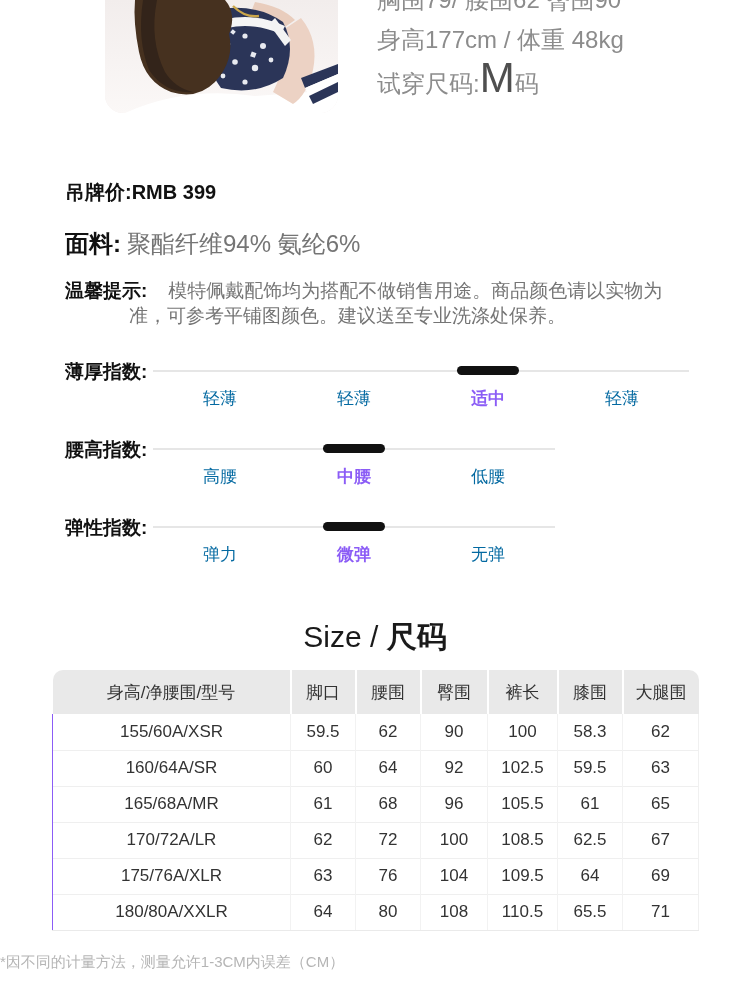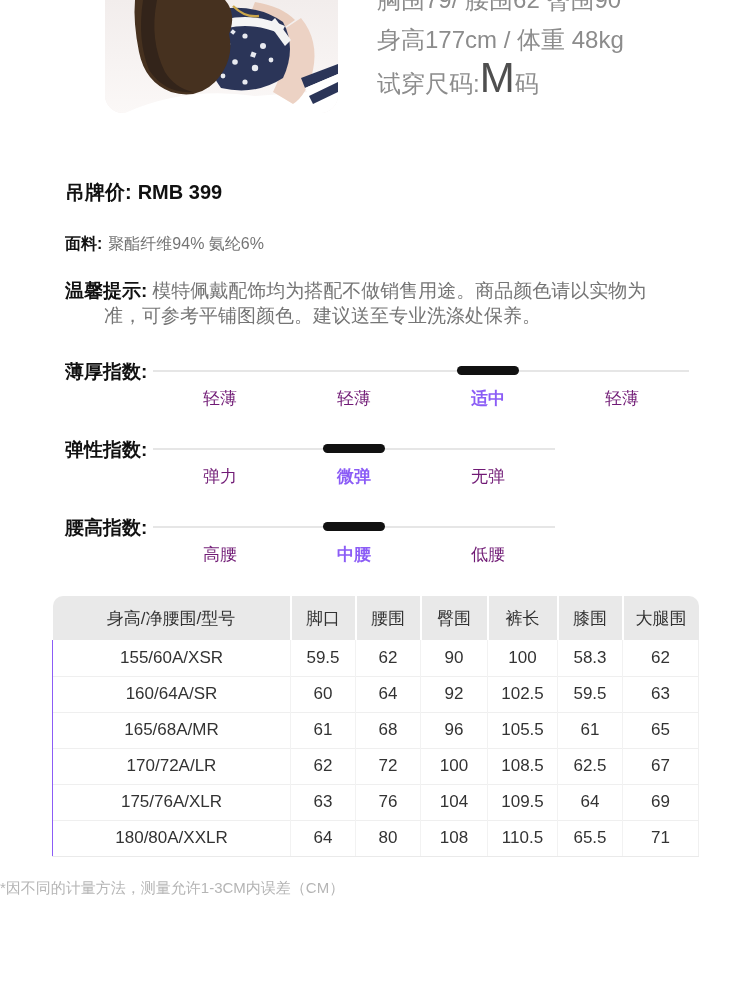--- a/index.html
+++ b/index.html
@@ -18,37 +18,37 @@
   }
   .model-info { position:absolute; left:377px; top:0; }
   .m-line { position:absolute; white-space:nowrap; font-size:24px; line-height:1; color:#8c8c8c; }
   .m-line.cut  { top:-12px; }
   .m-line.mid  { top:28px; }
   .m-line.fit  { top:57px; }
   .m-line.fit .big-m { font-size:42px; color:#4f4f4f; line-height:1; }
   
   .details { padding-left:65px; }
   .price  { margin-top:67px; font-size:20px; line-height:24px; font-weight:bold; color:#111; }
-  .price .val { margin-left:6px; }
-  .fabric { margin-top:28px; font-size:16px; line-height:24px; }
+  .price .val { }
+  .fabric { margin-top:28px; font-size:24px; line-height:24px; }
   .lbl { font-weight:bold; color:#111; }
   .gray { color:#757575; font-weight:normal; }
   .fabric .gray { margin-left:6px; }
   .tip { margin-top:22px; font-size:19px; line-height:25px; }
-  .tip .gray { margin-left:5px; }
-  .tip-line2 { margin-left:39px; font-size:19px; line-height:25px; color:#757575; }
+  .tip .gray { margin-left:21px; }
+  .tip-line2 { margin-left:64px; font-size:19px; line-height:25px; color:#757575; }
   
   .scales { margin-top:34px; padding-left:65px; }
   .scale-row { display:flex; align-items:flex-start; margin-bottom:31px; }
   .scale-label { flex:0 0 88px; font-size:19px; line-height:19px; font-weight:bold; color:#111; white-space:nowrap; }
   .scale-track { position:relative; padding-top:10px; }
   .track-line { position:absolute; top:8px; left:0; height:2px; background:#e6e6e6; width:100%; }
   .marker { position:absolute; top:4px; width:62px; height:9px; border-radius:5px; background:#111; }
   .opts { display:flex; }
-  .scale-opt { width:134px; margin-top:17px; text-align:center; font-size:17px; line-height:20px; color:#701a75; }
+  .scale-opt { width:134px; margin-top:17px; text-align:center; font-size:17px; line-height:20px; color:#0369a1; }
   .scale-opt.selected { font-weight:bold; color:#8b5cf6; }
   
   .size-title { margin-top:54px; text-align:center; font-size:30px; line-height:36px; color:#1a1a1a; }
   .size-title .cn { font-weight:bold; }
   .size-table-wrap { margin:15px 0 0 52px; width:646px; }
   table.size-table { width:646px; border-collapse:collapse; table-layout:fixed; font-size:17px; color:#333; }
   .size-table thead th {
     background:#e9e9e9; height:44px; font-weight:normal; text-align:center;
     border-left:2px solid #fff;
   }
@@ -137,45 +137,46 @@
           <span class="marker" style="left: 304px;"></span>
           <div class="opts">
             <div class="scale-opt">轻薄</div>
             <div class="scale-opt">轻薄</div>
             <div class="scale-opt selected">适中</div>
             <div class="scale-opt">轻薄</div>
           </div>
         </div>
       </div>
       <div class="scale-row">
+        <span class="scale-label">腰高指数:</span>
+        <div class="scale-track">
+          <div class="track-line" style="width: 402px;"></div>
+          <span class="marker" style="left: 170px;"></span>
+          <div class="opts">
+            <div class="scale-opt">高腰</div>
+            <div class="scale-opt selected">中腰</div>
+            <div class="scale-opt">低腰</div>
+          </div>
+        </div>
+      </div>
+      <div class="scale-row">
         <span class="scale-label">弹性指数:</span>
         <div class="scale-track">
           <div class="track-line" style="width: 402px;"></div>
           <span class="marker" style="left: 170px;"></span>
           <div class="opts">
             <div class="scale-opt">弹力</div>
             <div class="scale-opt selected">微弹</div>
             <div class="scale-opt">无弹</div>
           </div>
         </div>
       </div>
-      <div class="scale-row">
-        <span class="scale-label">腰高指数:</span>
-        <div class="scale-track">
-          <div class="track-line" style="width: 402px;"></div>
-          <span class="marker" style="left: 170px;"></span>
-          <div class="opts">
-            <div class="scale-opt">高腰</div>
-            <div class="scale-opt selected">中腰</div>
-            <div class="scale-opt">低腰</div>
-          </div>
-        </div>
-      </div>
     </div>
 
+  <div class="size-title"><span>Size /</span> <span class="cn">尺码</span></div>
 
   <div class="size-table-wrap">
     <table class="size-table">
       <colgroup>
         <col style="width:238px">
           <col style="width:65px">
           <col style="width:65px">
         <col style="width:67px">
           <col style="width:70px">
           <col style="width:65px">

